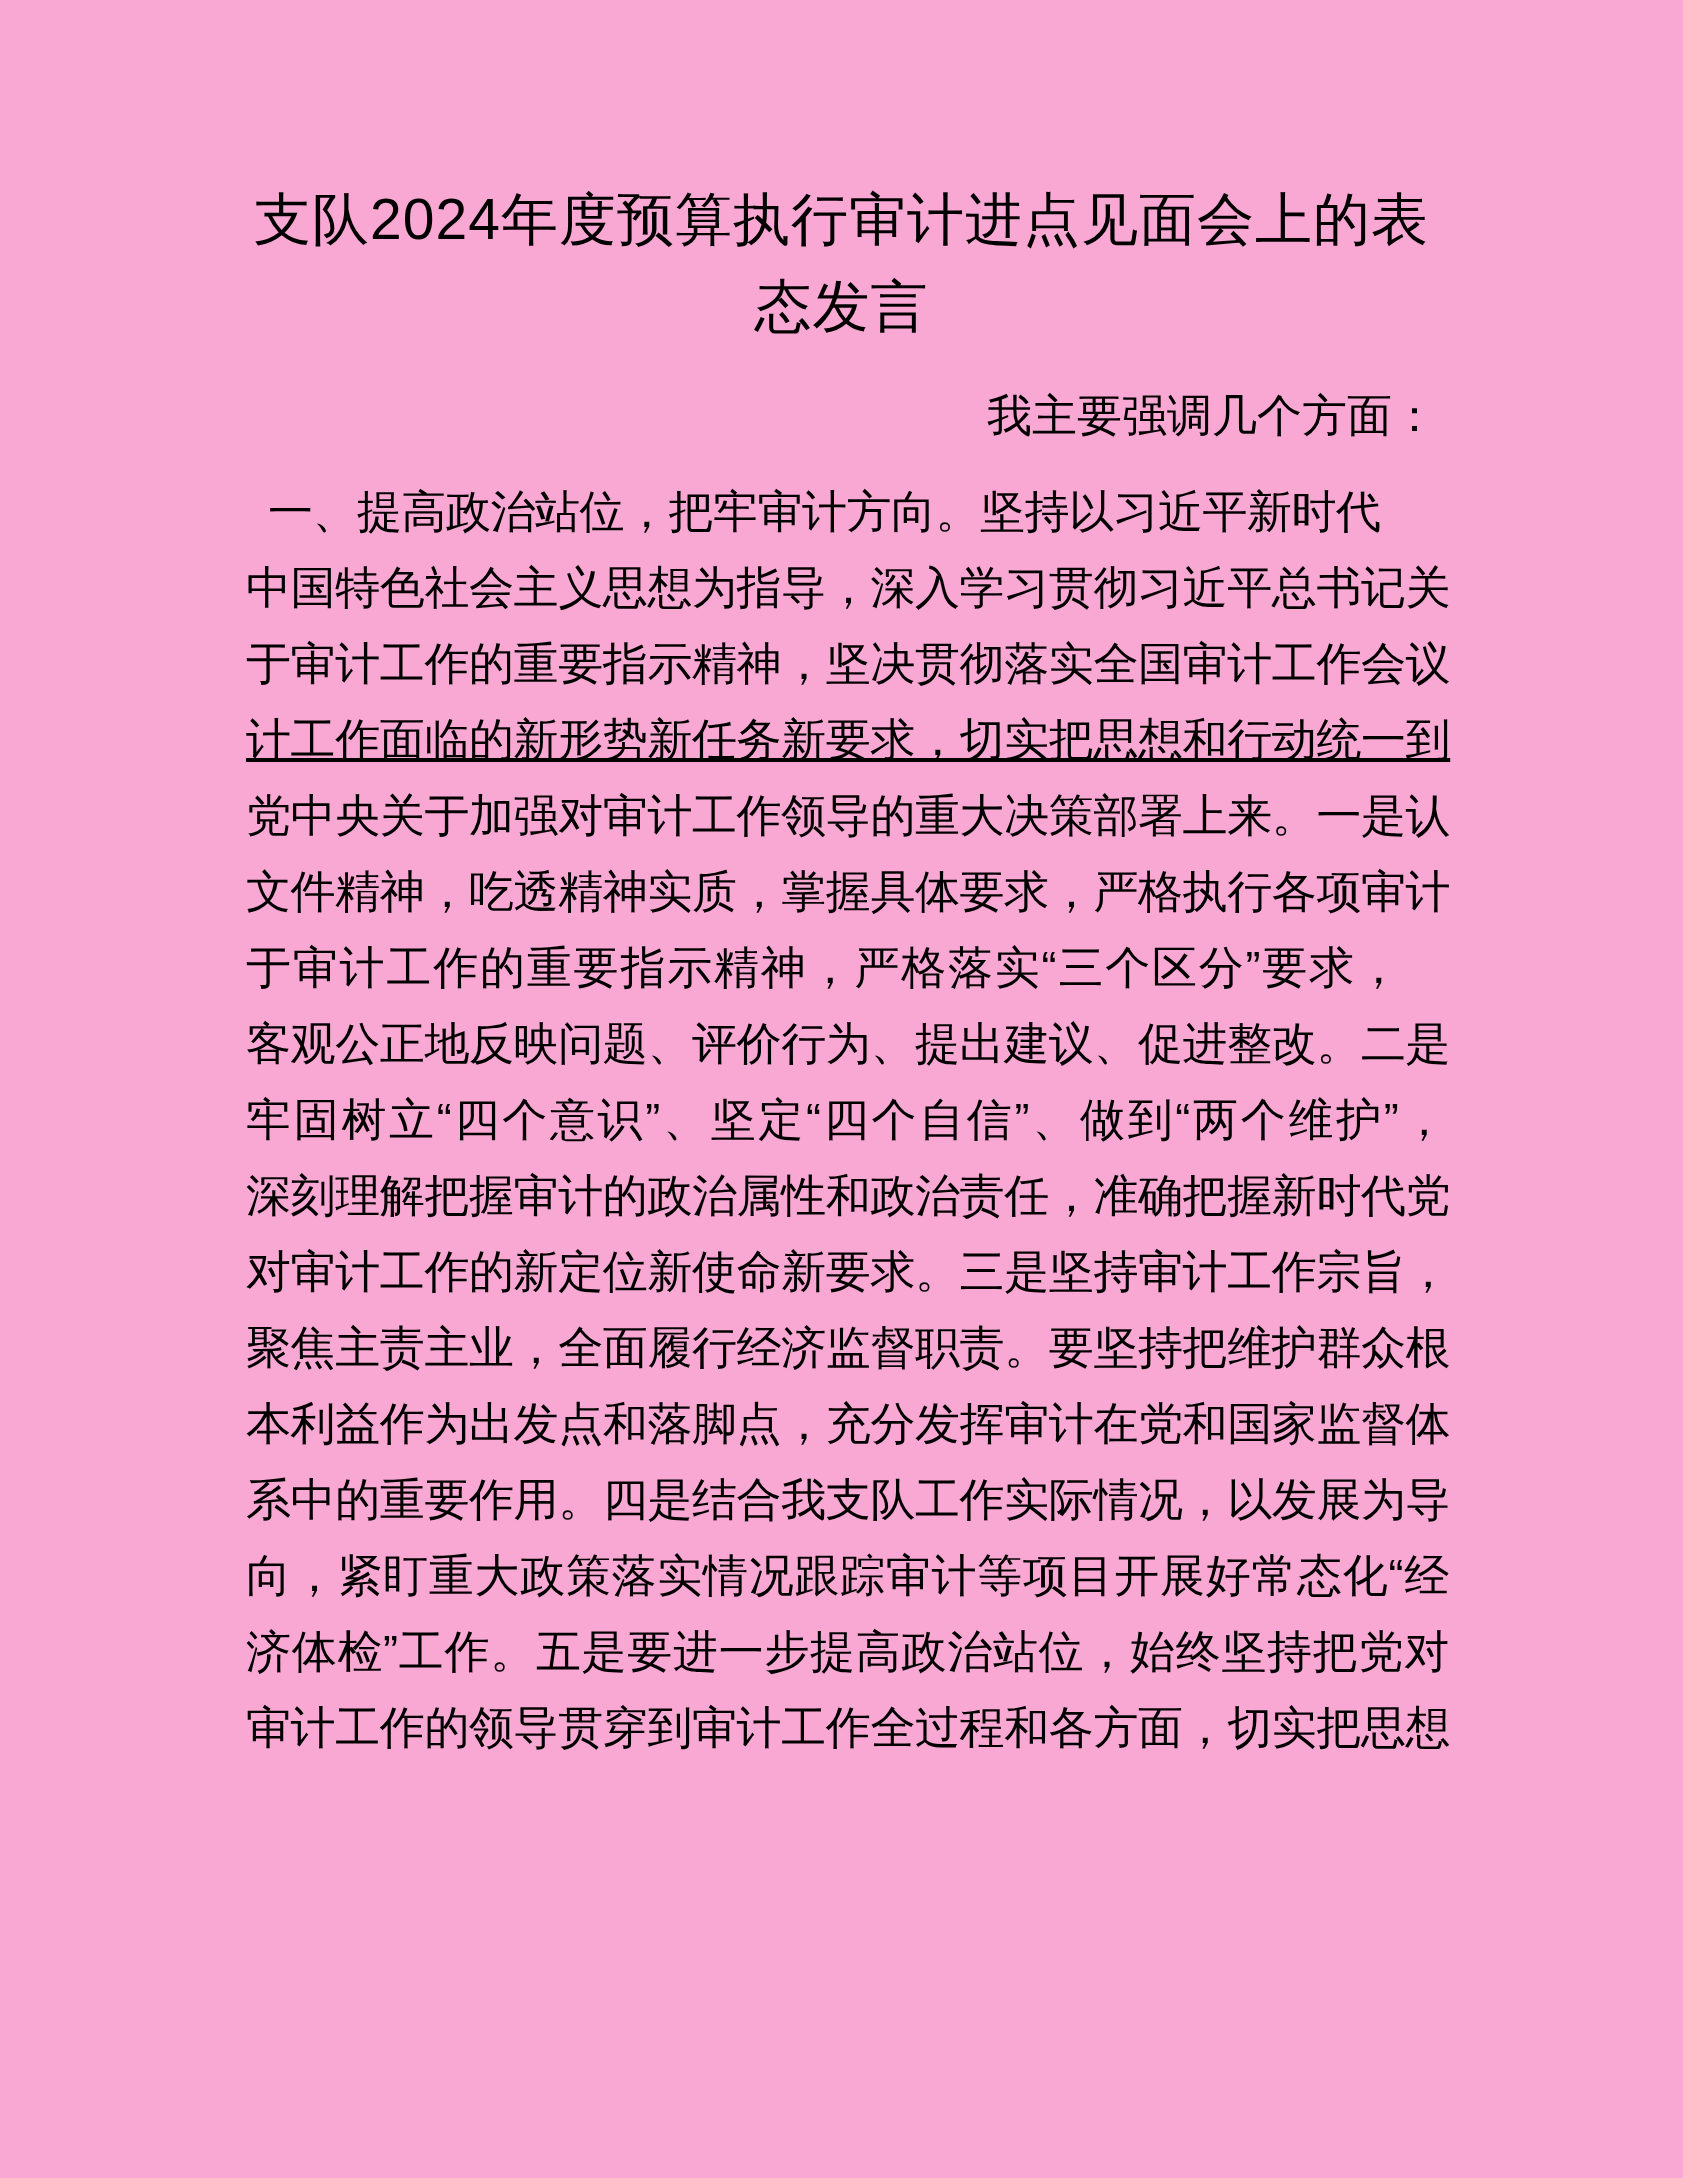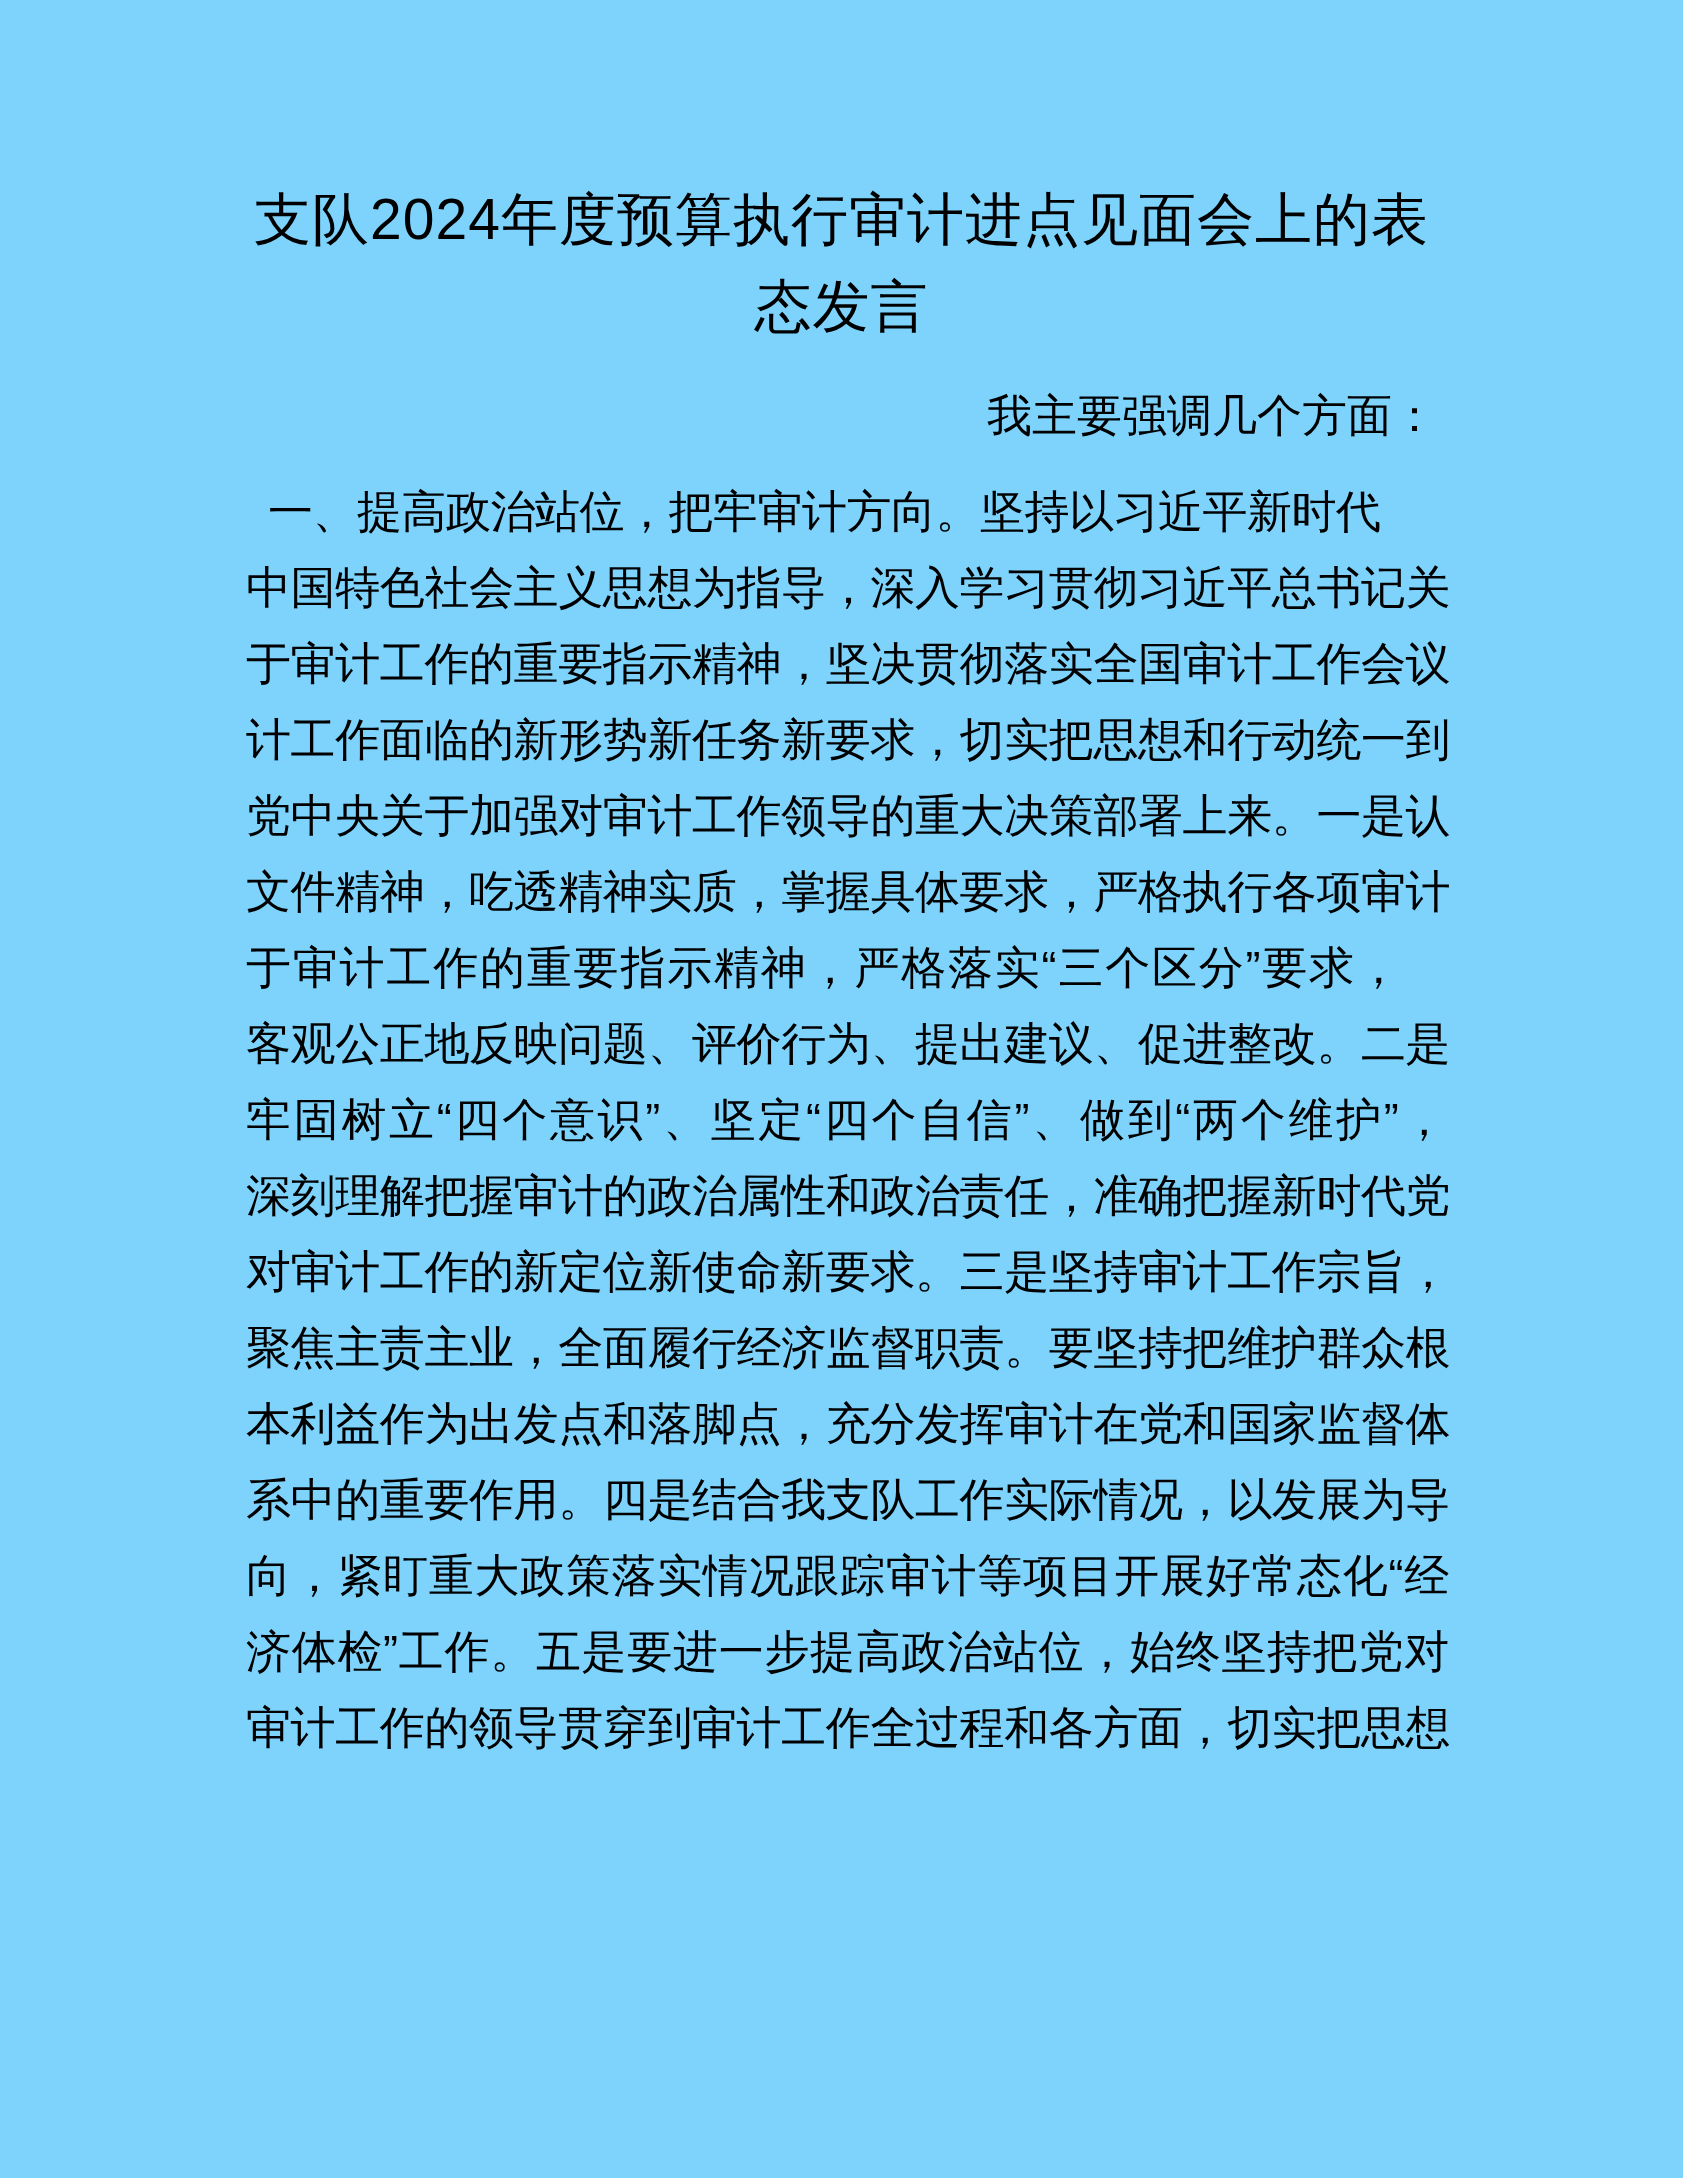--- a/index.html
+++ b/index.html
@@ -1,20 +1,20 @@
 <!DOCTYPE html>
 <html><head>
 <meta charset="utf-8">
 <style>
   html, body { margin: 0; padding: 0; background: #ffffff; }
   .page {
     position: relative;
     width: 1683px;
     height: 2178px;
-    background: #7dd3fc;
+    background: #f9a8d4;
     color: #000000;
     font-family: "Liberation Sans", sans-serif;
     overflow: hidden;
   }
   .title {
     margin: 0;
     padding-top: 176px;
     text-align: center;
     font-size: 57px;
     line-height: 87px;
@@ -45,21 +45,21 @@
   <h1 class="title">
     <span class="title-line">支队2024年度预算执行审计进点见面会上的表</span>
     <span class="title-line">态发言</span>
   </h1>
   <div class="content">
     <p class="para intro">我主要强调几个方面：</p>
     <div class="para body" id="body-para">
         <div class="line first"><span class="fit" style="letter-spacing: -0.5px; margin-left: 22px;">一、提高政治站位，把牢审计方向。坚持以习近平新时代</span></div>
         <div class="line"><span class="fit" style="letter-spacing: -0.4px;">中国特色社会主义思想为指导，深入学习贯彻习近平总书记关</span></div>
         <div class="line"><span class="fit" style="letter-spacing: -0.4px;">于审计工作的重要指示精神，坚决贯彻落实全国审计工作会议</span></div>
-        <div class="line"><span class="fit" style="letter-spacing: -0.4px;">计工作面临的新形势新任务新要求，切实把思想和行动统一到</span></div>
+        <div class="line"><span class="fit" style="letter-spacing: -0.4px; text-decoration: underline;">计工作面临的新形势新任务新要求，切实把思想和行动统一到</span></div>
         <div class="line"><span class="fit" style="letter-spacing: -0.4px;">党中央关于加强对审计工作领导的重大决策部署上来。一是认</span></div>
         <div class="line"><span class="fit" style="letter-spacing: -0.4px;">文件精神，吃透精神实质，掌握具体要求，严格执行各项审计</span></div>
         <div class="line"><span class="fit" style="letter-spacing: 1.8px;">于审计工作的重要指示精神，严格落实“三个区分”要求，</span></div>
         <div class="line"><span class="fit" style="letter-spacing: -0.4px;">客观公正地反映问题、评价行为、提出建议、促进整改。二是</span></div>
         <div class="line"><span class="fit" style="letter-spacing: 2.7px;">牢固树立“四个意识”、坚定“四个自信”、做到“两个维护”，</span></div>
         <div class="line"><span class="fit" style="letter-spacing: -0.4px;">深刻理解把握审计的政治属性和政治责任，准确把握新时代党</span></div>
         <div class="line"><span class="fit" style="letter-spacing: -0.4px;">对审计工作的新定位新使命新要求。三是坚持审计工作宗旨，</span></div>
         <div class="line"><span class="fit" style="letter-spacing: -0.4px;">聚焦主责主业，全面履行经济监督职责。要坚持把维护群众根</span></div>
         <div class="line"><span class="fit" style="letter-spacing: -0.4px;">本利益作为出发点和落脚点，充分发挥审计在党和国家监督体</span></div>
         <div class="line"><span class="fit" style="letter-spacing: -0.4px;">系中的重要作用。四是结合我支队工作实际情况，以发展为导</span></div>

